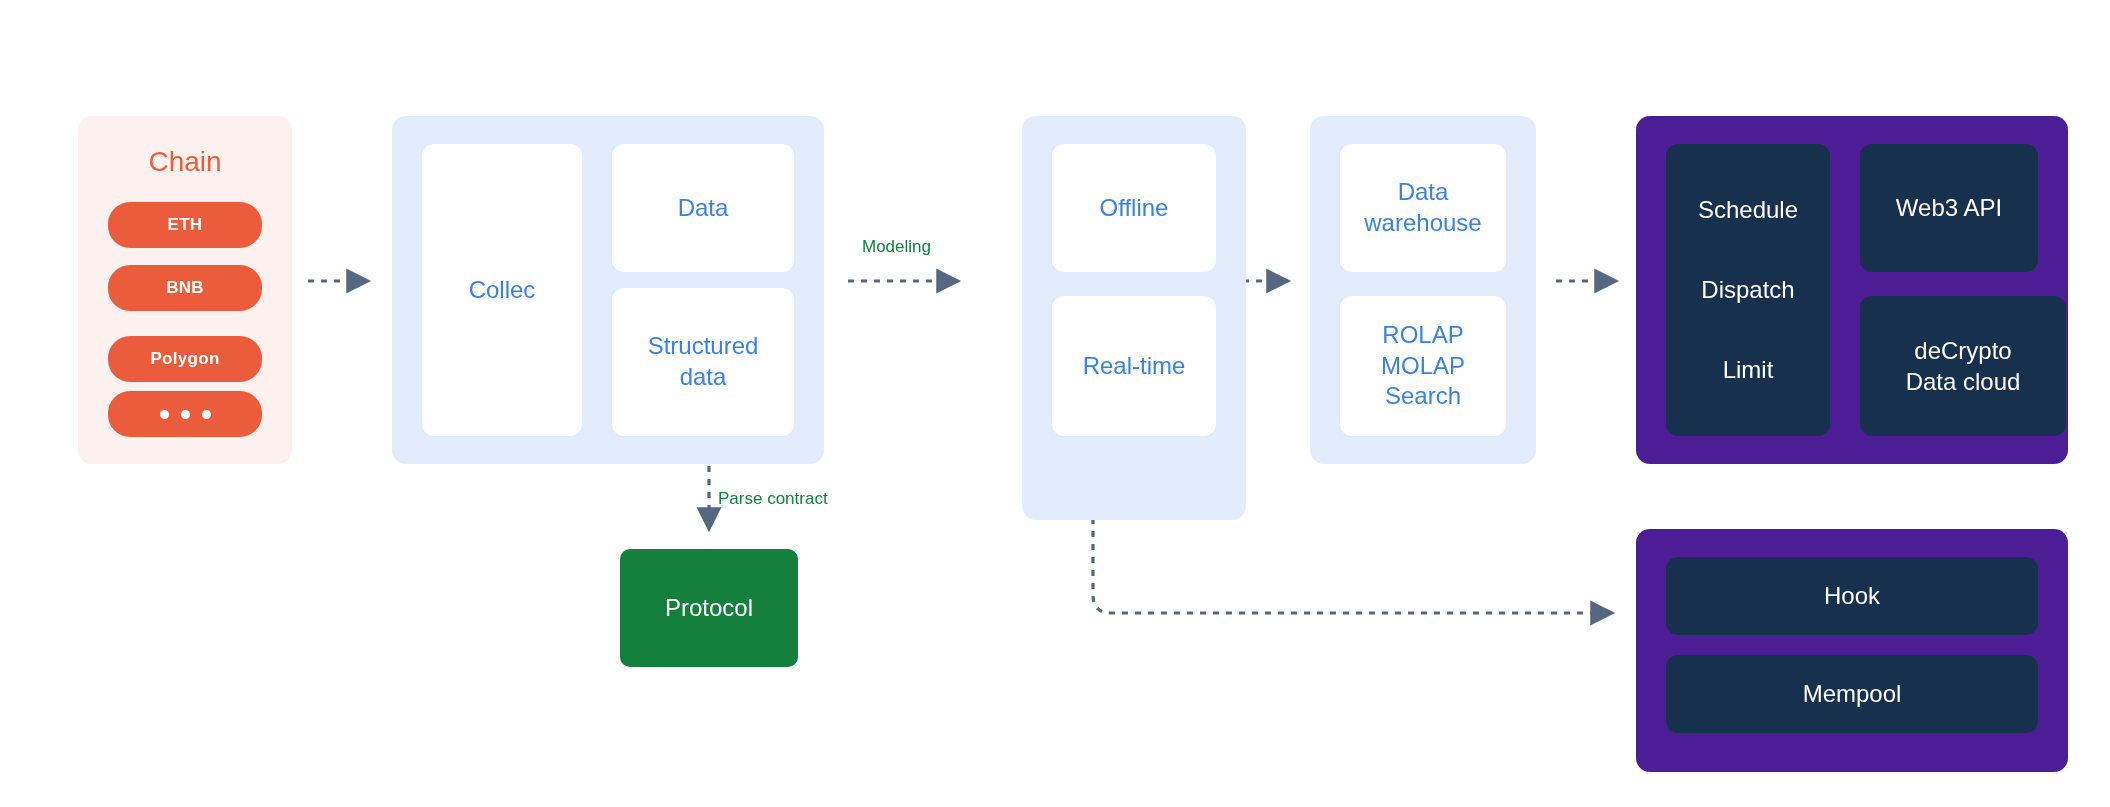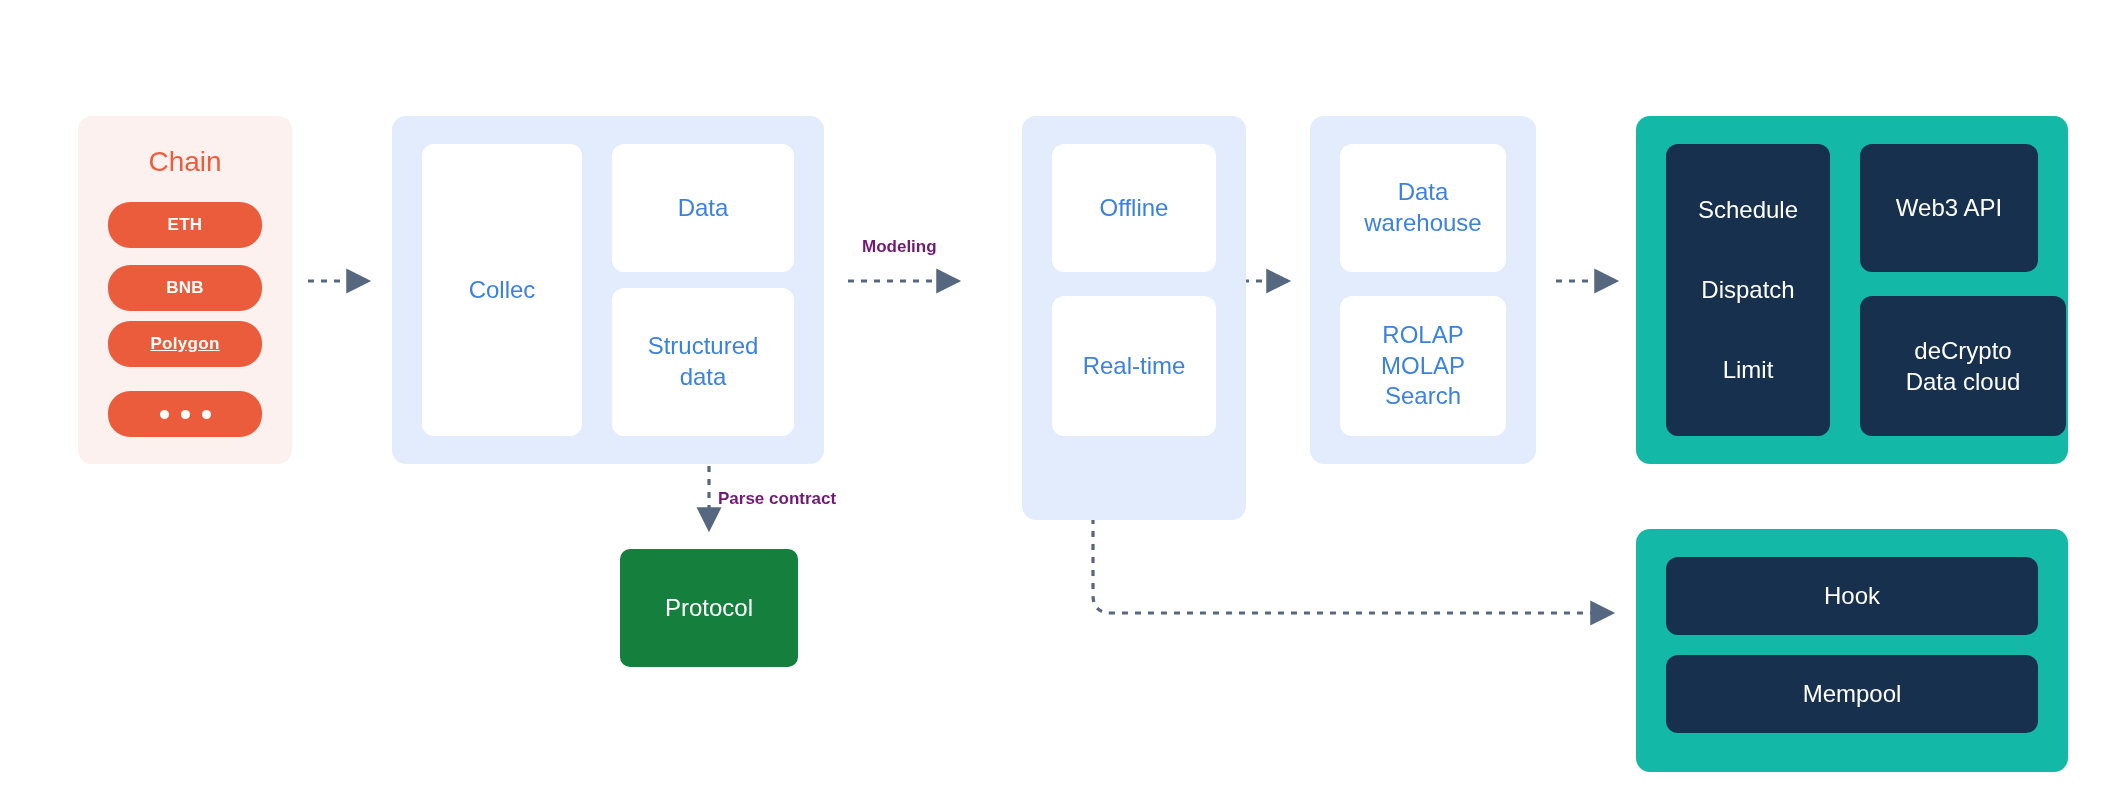--- a/index.html
+++ b/index.html
@@ -26,21 +26,21 @@
     text-align:center;color:#ef5c3c;font-size:28px;font-weight:400;
   }
   .chain-btn{
     position:absolute;left:30px;width:154px;height:46px;
     background:#ea5c3c;border-radius:22px;
     color:#ffffff;font-size:17px;font-weight:700;
     display:flex;align-items:center;justify-content:center;letter-spacing:.3px;
   }
   .chain-btn.b0{top:86px;}
   .chain-btn.b1{top:149px;}
-  .chain-btn.b2{top:205px;text-decoration:underline;}
+  .chain-btn.b2{top:220px;}
   .chain-btn.b3{top:275px;}
   .dots{display:flex;gap:12px;align-items:center;}
   .dots i{display:block;width:9px;height:9px;border-radius:50%;background:#ffffff;}
 
   
   .blue-panel{background:#e2ecfc;border-radius:14px;}
   .wcard{background:#ffffff;border-radius:12px;color:#3b82e0;font-size:24px;line-height:1.28;font-weight:400;}
 
   
   .p-collect{left:392px;top:116px;width:432px;height:348px;}
@@ -52,21 +52,21 @@
   .p-model{left:1022px;top:116px;width:224px;height:404px;}
   .m-offline{left:30px;top:28px;width:164px;height:128px;}
   .m-realtime{left:30px;top:180px;width:164px;height:140px;}
 
   
   .p-wh{left:1310px;top:116px;width:226px;height:348px;}
   .w-dw{left:30px;top:28px;width:166px;height:128px;}
   .w-olap{left:30px;top:180px;width:166px;height:140px;}
 
   
-  .gray-panel{background:#14b8a6;border-radius:14px;text-decoration:underline;}
+  .gray-panel{background:#4c1d95;border-radius:14px;text-decoration:underline;}
   .ncard{background:#17304e;border-radius:12px;color:#ffffff;font-size:24px;line-height:1.3;font-weight:400;}
 
   .p-right-top{left:1636px;top:116px;width:432px;height:348px;}
   .n-left{left:30px;top:28px;width:164px;height:292px;
           flex-direction:column;justify-content:space-around;padding:26px 0;}
   .n-left span{display:block;}
   .n-web3{left:224px;top:28px;width:178px;height:128px;}
   .n-cloud{left:224px;top:180px;width:206px;height:140px;}
 
   .p-right-bottom{left:1636px;top:496px;width:432px;height:243px;margin-top:33px;}
@@ -74,21 +74,21 @@
   .n-mempool{left:30px;top:126px;width:372px;height:78px;}
 
   
   .protocol{
     left:620px;top:549px;width:178px;height:118px;
     background:#15803d;border-radius:10px;color:#ffffff;font-size:24px;
   }
 
   
   .conn-label{
-    position:absolute;color:#701a75;font-size:17px;font-weight:700;
+    position:absolute;color:#15803d;font-size:17px;font-weight:400;
     white-space:nowrap;
   }
   .lbl-modeling{left:862px;top:237px;}
   .lbl-parse{left:718px;top:489px;}
 
   
   #wires{position:absolute;left:0;top:0;width:2110px;height:807px;pointer-events:none;}
 </style>
 </head>
 <body>

